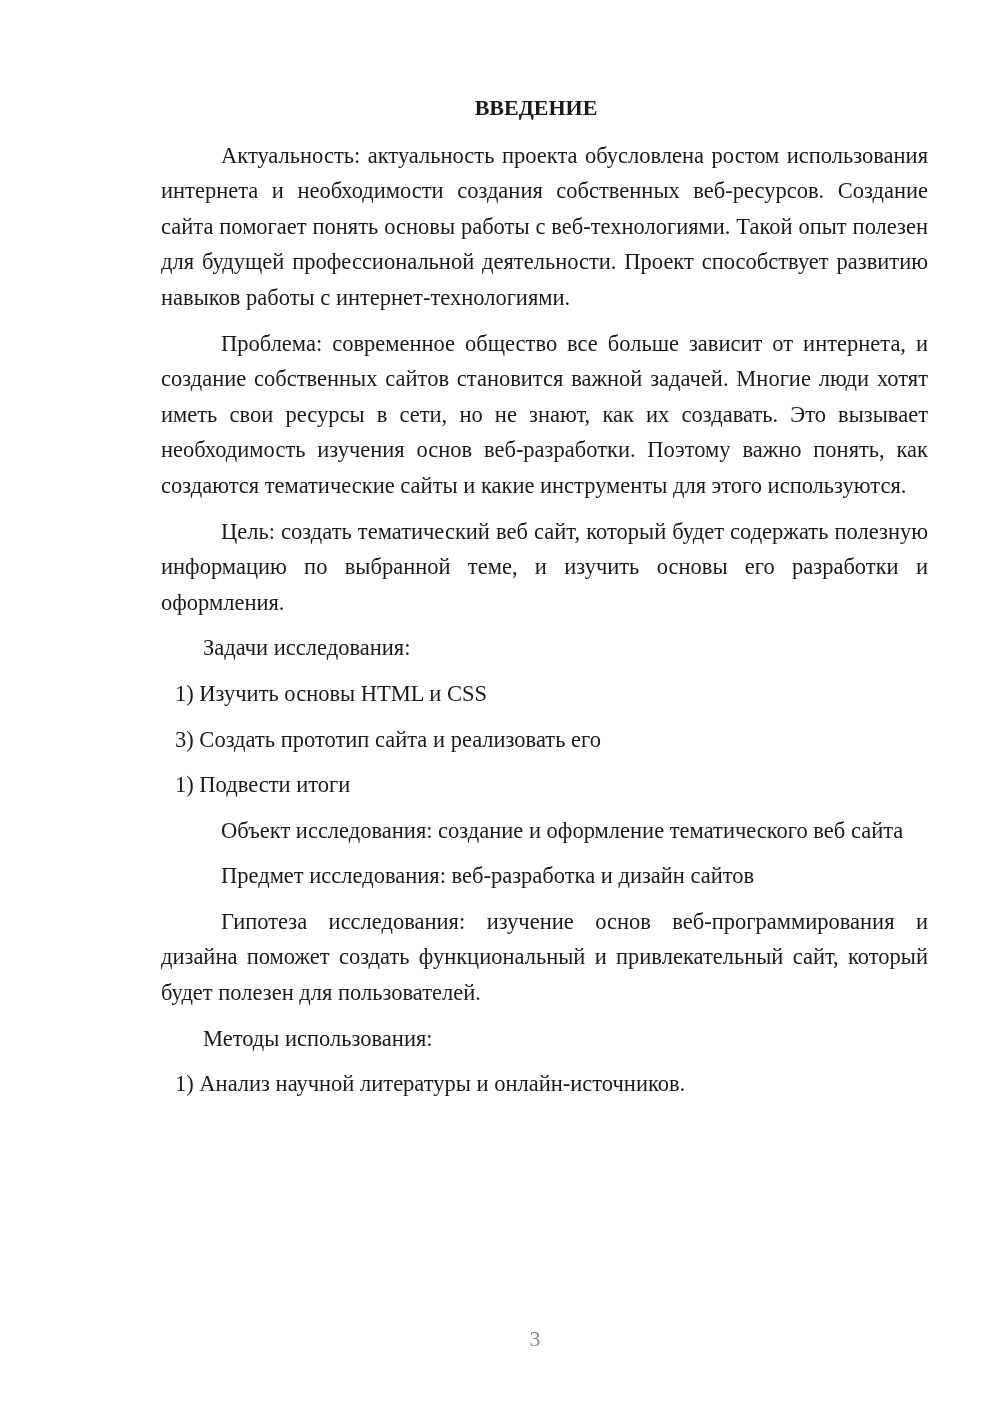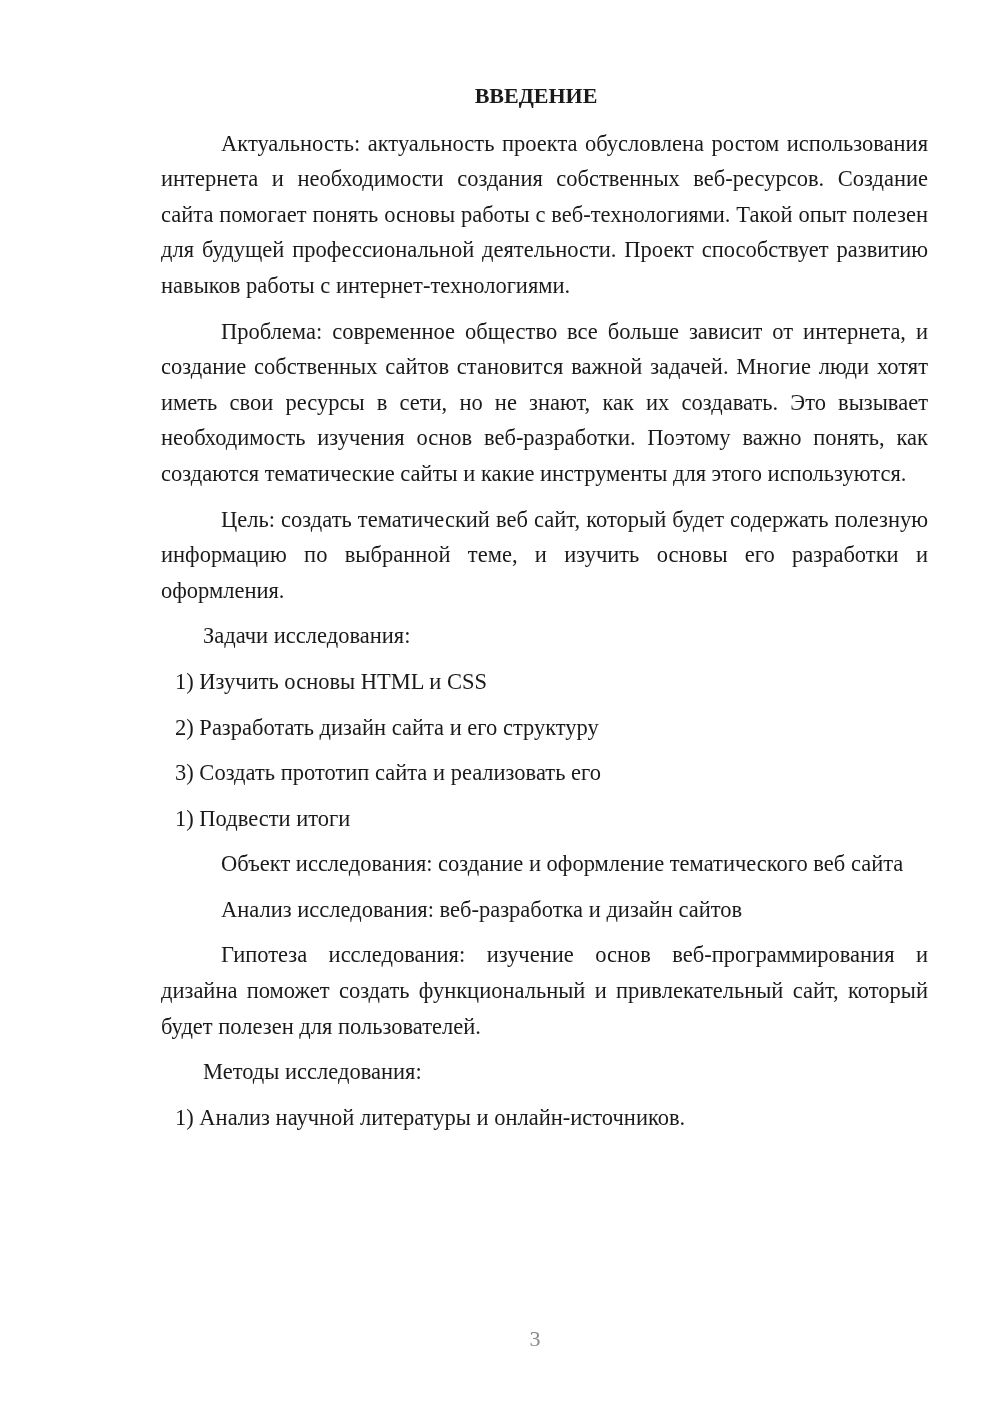--- a/index.html
+++ b/index.html
@@ -11,21 +11,21 @@
       width: 1000px;
       height: 1414px;
       position: relative;
       overflow: hidden;
       font-family: "Liberation Serif", serif;
       color: #1a1a1a;
     }
     .page {
       position: absolute;
       left: 143px;
-      top: 78px;
+      top: 90px;
       width: 785px;
       font-size: 22.5px;
       line-height: 35.6px;
     }
     .title {
       text-align: center;
       font-weight: bold;
       font-size: 22px;
       margin: 0 0 12px 0;
       padding-left: 1px;
@@ -60,28 +60,27 @@
 <div class="page">
   <div class="title">ВВЕДЕНИЕ</div>
 
   <p class="para">Актуальность: актуальность проекта обусловлена ростом использования интернета и необходимости создания собственных веб-ресурсов. Создание сайта помогает понять основы работы с веб-технологиями. Такой опыт полезен для будущей профессиональной деятельности. Проект способствует развитию навыков работы с интернет-технологиями.</p>
   <p class="para">Проблема: современное общество все больше зависит от интернета, и создание собственных сайтов становится важной задачей. Многие люди хотят иметь свои ресурсы в сети, но не знают, как их создавать. Это вызывает необходимость изучения основ веб-разработки. Поэтому важно понять, как создаются тематические сайты и какие инструменты для этого используются.</p>
   <p class="para">Цель: создать тематический веб сайт, который будет содержать полезную информацию по выбранной теме, и изучить основы его разработки и оформления.</p>
 
   <p class="line">Задачи исследования:</p>
   <div>
     <p class="list-item">1) Изучить основы HTML и CSS</p>
-    <p class="list-item">2) Разработать дизайн сайта и его структуру</p>
     <p class="list-item">3) Создать прототип сайта и реализовать его</p>
     <p class="list-item">1) Подвести итоги</p>
   </div>
 
   <p class="para">Объект исследования: создание и оформление тематического веб сайта</p>
-  <p class="para">Анализ исследования: веб-разработка и дизайн сайтов</p>
+  <p class="para">Предмет исследования: веб-разработка и дизайн сайтов</p>
   <p class="para">Гипотеза исследования: изучение основ веб-программирования и дизайна поможет создать функциональный и привлекательный сайт, который будет полезен для пользователей.</p>
 
-  <p class="line">Методы исследования:</p>
+  <p class="line">Методы использования:</p>
   <div>
     <p class="list-item">1) Анализ научной литературы и онлайн-источников.</p>
   </div>
 </div>
 
 <div class="page-number">3</div>
 
 </body></html>

